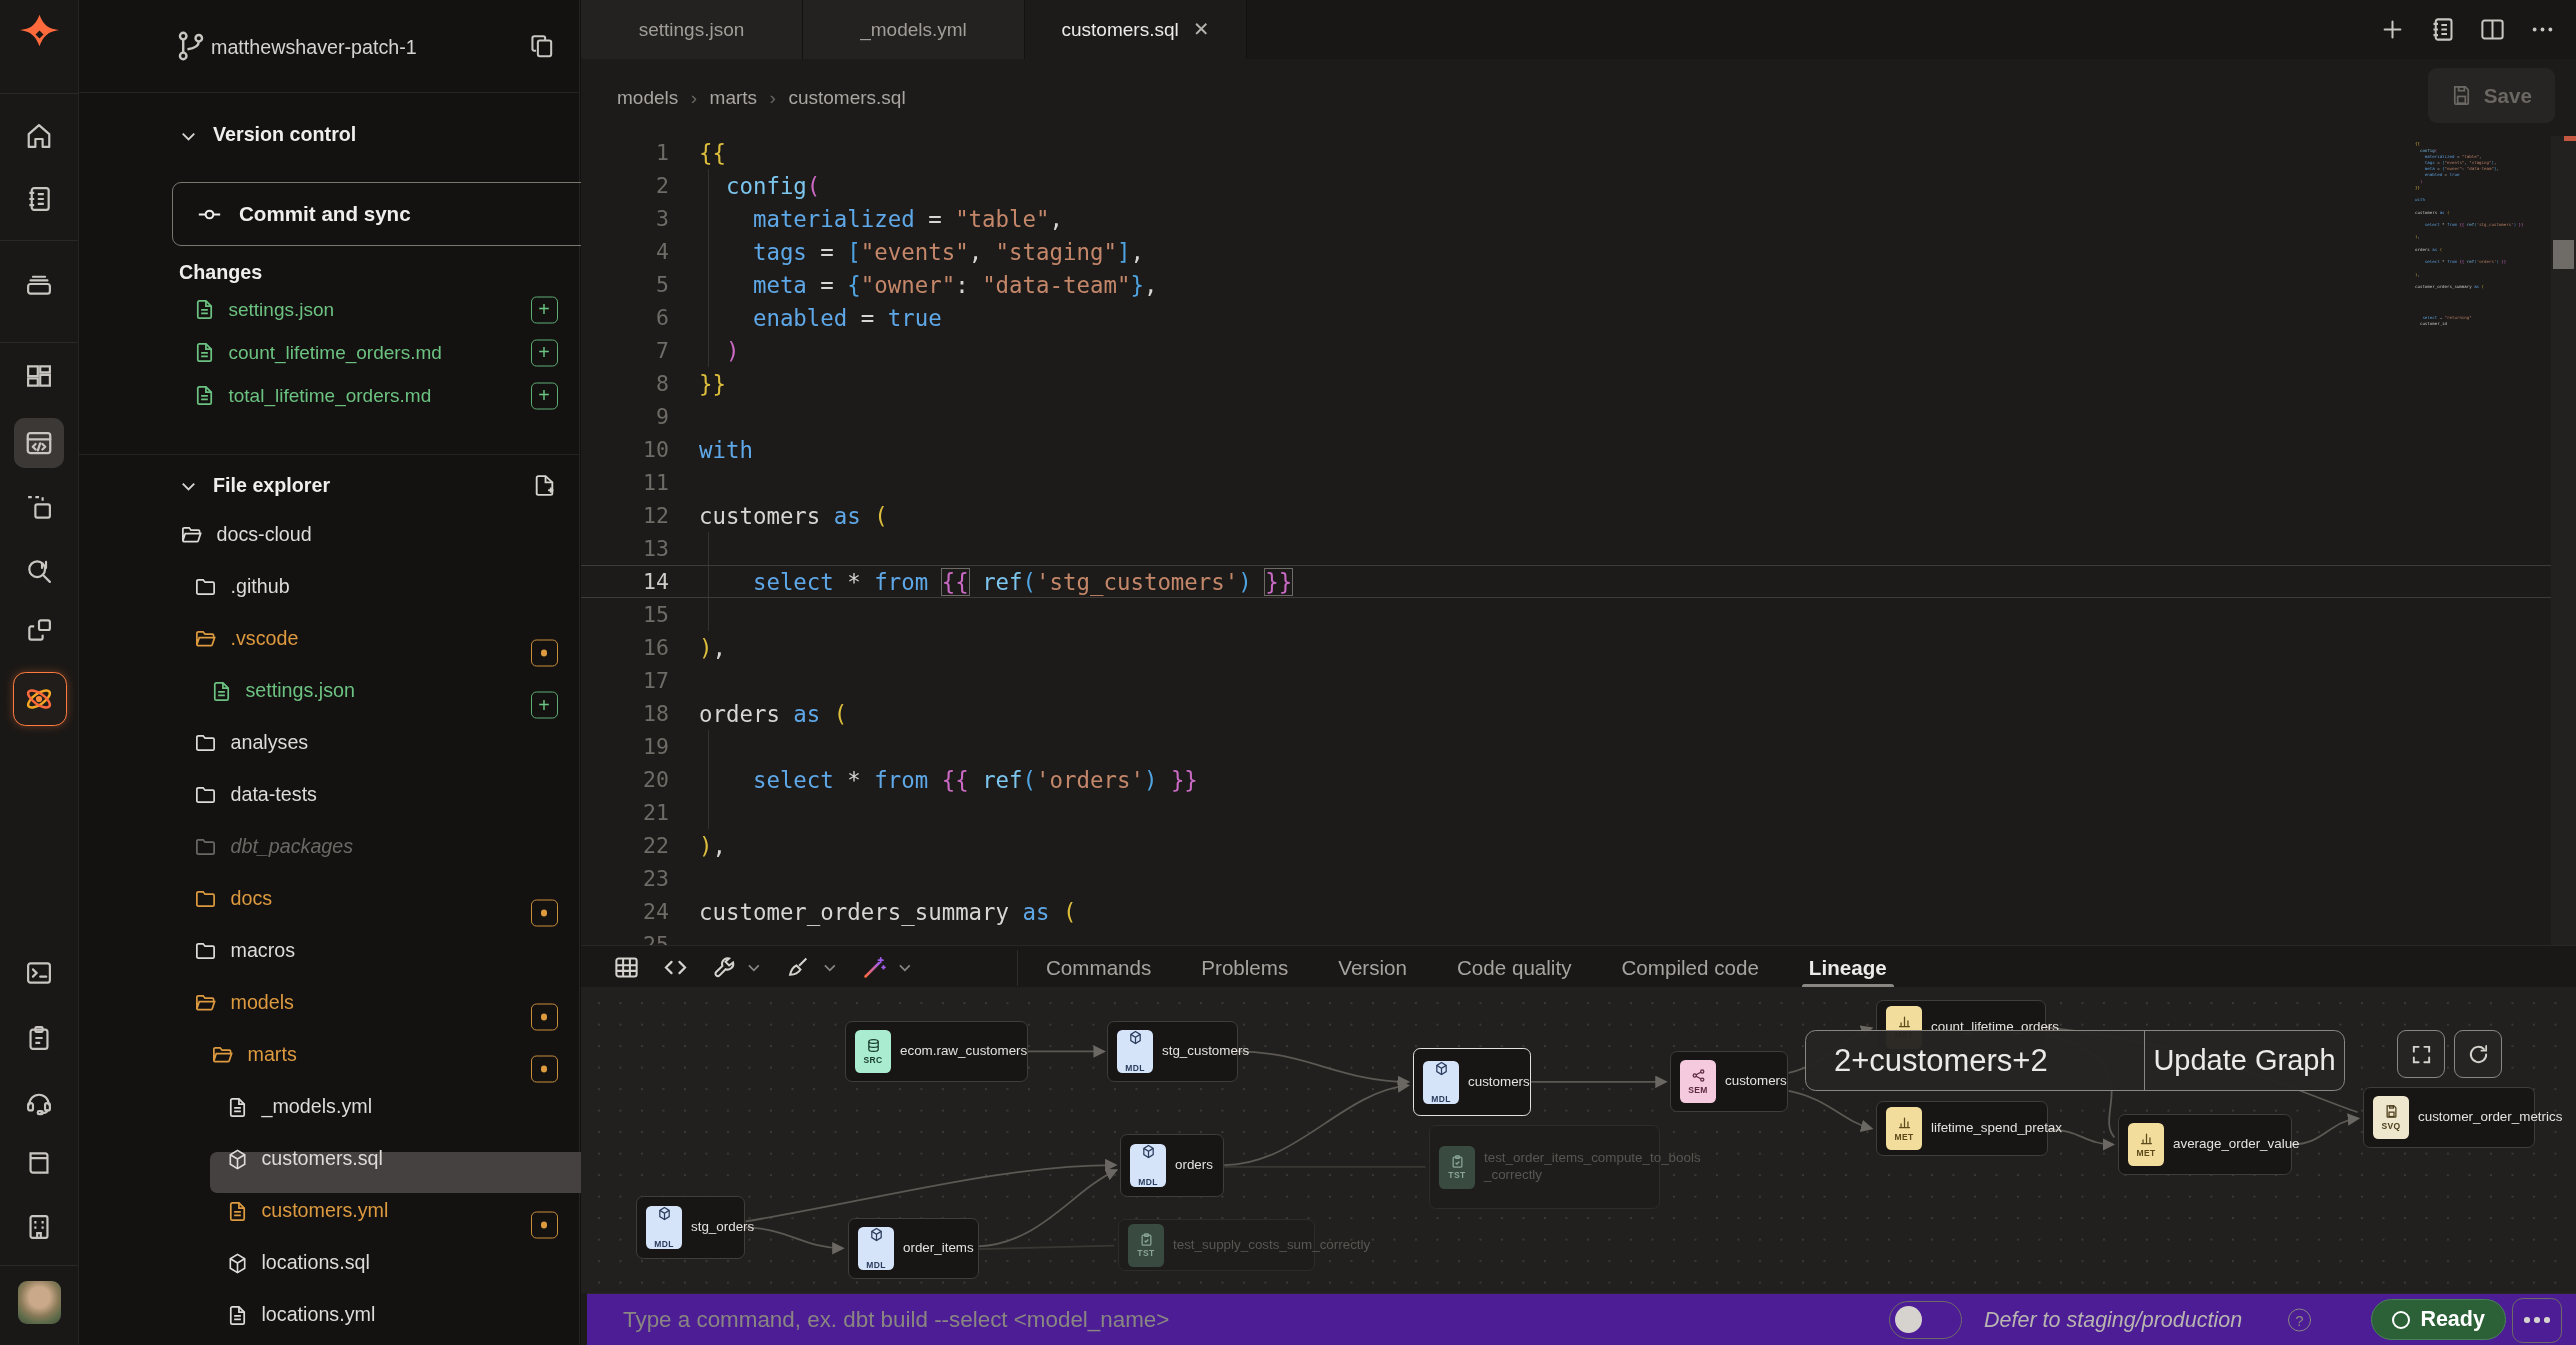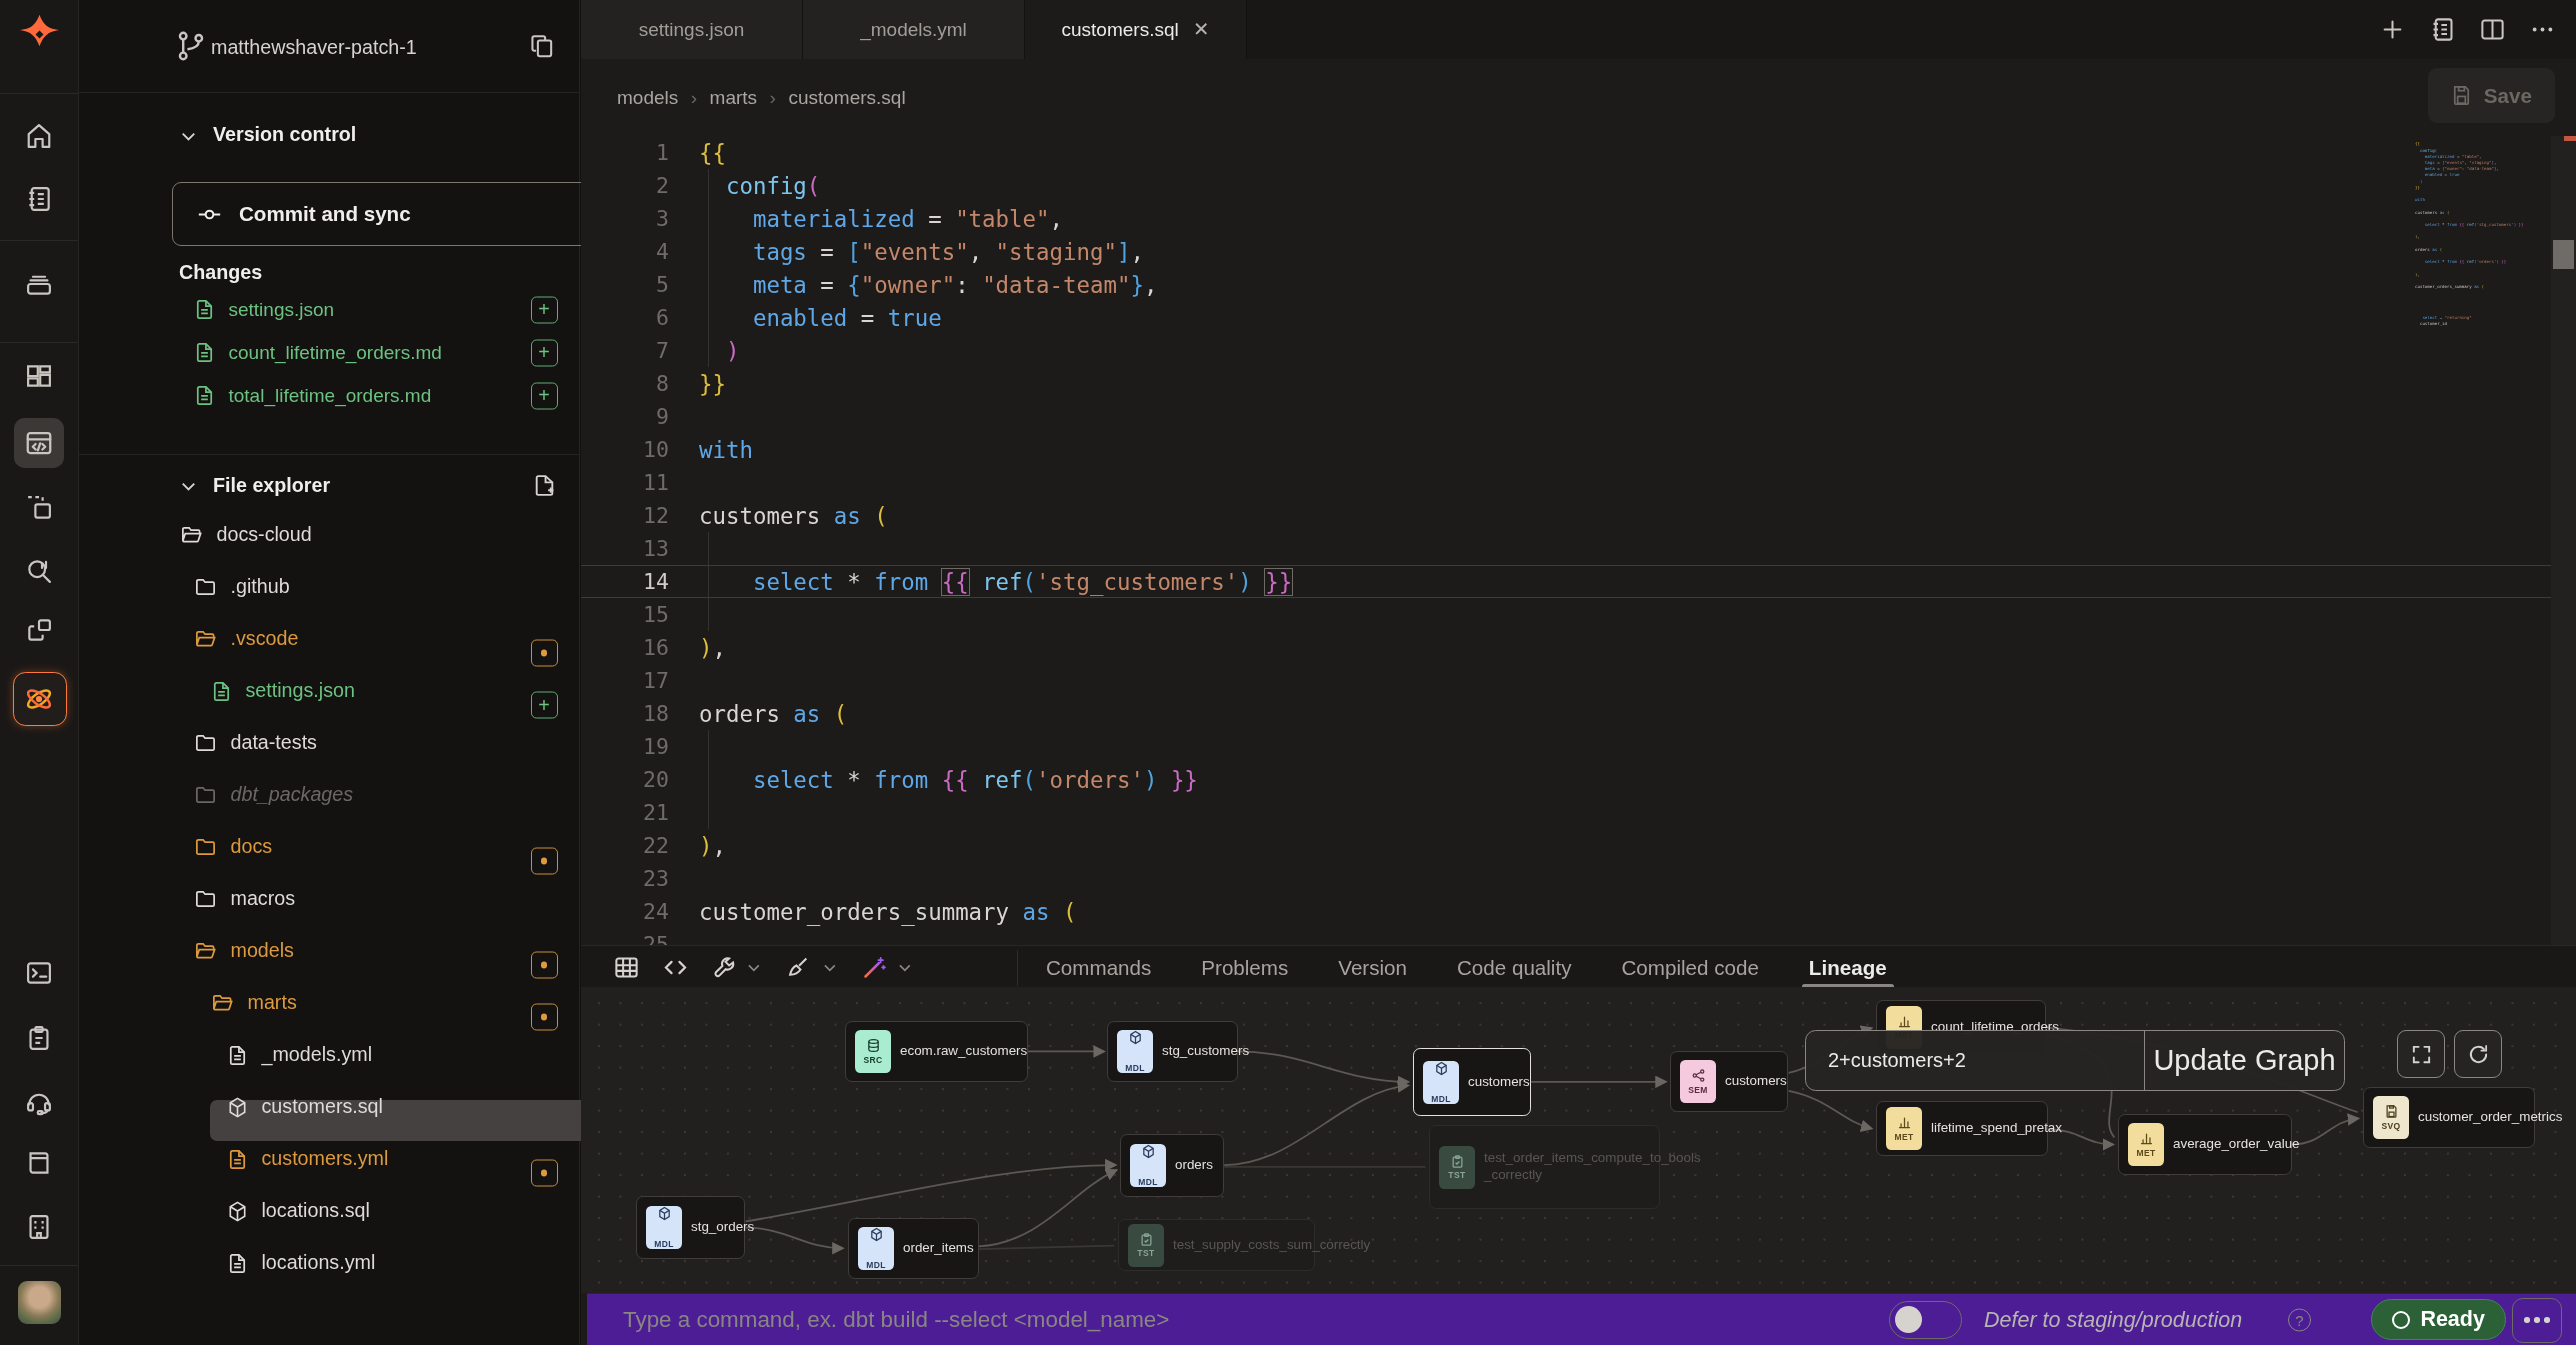--- a/index.html
+++ b/index.html
@@ -89,21 +89,21 @@
   .node .nl { font-size:13.4px; color:#e4e1de; line-height:1.25; }
   .node.sel { border:1.8px solid #e4e1de; }
   .node.faded { background:#1f1d1c; border-color:#2e2c29; }
   .node.faded .nl { color:#595652; }
   .chip { width:36px; height:43px; border-radius:5.4px; flex:none; display:flex; flex-direction:column; align-items:center; justify-content:center; gap:1.8px; }
   .chip b { font-size:8.5px; font-weight:700; letter-spacing:0.4px; }
   .chip-SRC { background:#a9eccf; color:#173a2c; } .chip-MDL { background:#d6e4fa; color:#2a3d5c;justify-content:space-between; }
   .chip-SEM { background:#f5c9de; color:#5c2a42; } .chip-MET { background:#f2dd9d; color:#5c4a1a; }
   .chip-SVQ { background:#efe7cd; color:#4a3d1a; } .chip-TST { background:#394a40; color:#8aa695; }
   #lin-search { position:absolute; left:1224px; top:43px; width:540px; height:61px; background:rgba(38,36,34,.97); border:1.3px solid #8a8682; border-radius:10.7px; display:flex; align-items:center; z-index:3; }
-  #lin-search .q { margin-left:22px; font-size:20px; color:#eceae8; flex:1; }
+  #lin-search .q { margin-left:28px; font-size:31px; color:#eceae8; flex:1; }
   #lin-search .upd { width:200px; height:100%; border-left:1.3px solid #8a8682; display:flex; align-items:center; justify-content:center; font-size:29px; color:#eceae8; cursor:pointer; }
   .cv-btn { position:absolute; top:43px; width:48px; height:48px; border:1.3px solid #8a8682; border-radius:9px; background:rgba(38,36,34,.97); display:flex; align-items:center; justify-content:center; color:#d6d3cf; cursor:pointer; z-index:3; }
 
   
   #cmdbar { position:absolute; left:6px; top:1293px; width:100%; height:52px; background:#4c1d95; border-top:0.9px solid #2a2826; }
   #cmd-ph { position:absolute; left:36px; top:50%; transform:translateY(-50%); font-size:22.4px; color:#8a8682; }
   #toggle { position:absolute; left:1302px; top:7.2px; width:73px; height:38px; border:1.8px solid #6e6a66; border-radius:19px; cursor:pointer; }
   #toggle .knob { position:absolute; left:4.5px; top:3.6px; width:27px; height:27px; border-radius:50%; background:#d6d3cf; }
   #defer-lbl { position:absolute; left:1397px; top:50%; transform:translateY(-50%); font-size:21.5px; color:#b8b4b0;font-style:italic; }
   #help-ic { position:absolute; left:1701px; top:50%; transform:translateY(-50%); width:23px; height:23px; border:1.3px solid #8a8682; border-radius:50%; color:#8a8682; font-size:15px; display:flex; align-items:center; justify-content:center; }
@@ -331,20 +331,28 @@
       </div>
       <div class="tr-row">
         <span style="margin-left:131px;display:flex;position:relative">
           <svg width="23" height="25" viewBox="0 0 24 24" fill="none" stroke="#6cc281" stroke-width="1.8">
             <path d="M13.5 3H6.5A1.5 1.5 0 0 0 5 4.5v15A1.5 1.5 0 0 0 6.5 21h11a1.5 1.5 0 0 0 1.5-1.5V8.5z"></path>
             <path d="M13.5 3v5.5H19M8.5 12.5h7M8.5 16h7"></path>
           </svg>
         </span>
         <span class="nm c-grn" style="position:relative">settings.json</span>
         <span class="badge add">+</span>
+      </div>
+      <div class="tr-row">
+        <span style="margin-left:114px;display:flex;position:relative">
+          <svg width="25" height="23" viewBox="0 0 24 24" fill="none" stroke="#dedbd8" stroke-width="1.8">
+            <path d="M3 6.5A1.5 1.5 0 0 1 4.5 5h5l2 2.5h8A1.5 1.5 0 0 1 21 9v9.5a1.5 1.5 0 0 1-1.5 1.5h-15A1.5 1.5 0 0 1 3 18.5z"></path>
+          </svg>
+        </span>
+        <span class="nm c-def" style="position:relative">analyses</span>
       </div>
       <div class="tr-row">
         <span style="margin-left:114px;display:flex;position:relative">
           <svg width="25" height="23" viewBox="0 0 24 24" fill="none" stroke="#dedbd8" stroke-width="1.8">
             <path d="M3 6.5A1.5 1.5 0 0 1 4.5 5h5l2 2.5h8A1.5 1.5 0 0 1 21 9v9.5a1.5 1.5 0 0 1-1.5 1.5h-15A1.5 1.5 0 0 1 3 18.5z"></path>
           </svg>
         </span>
         <span class="nm c-def" style="position:relative">data-tests</span>
       </div>
       <div class="tr-row">

